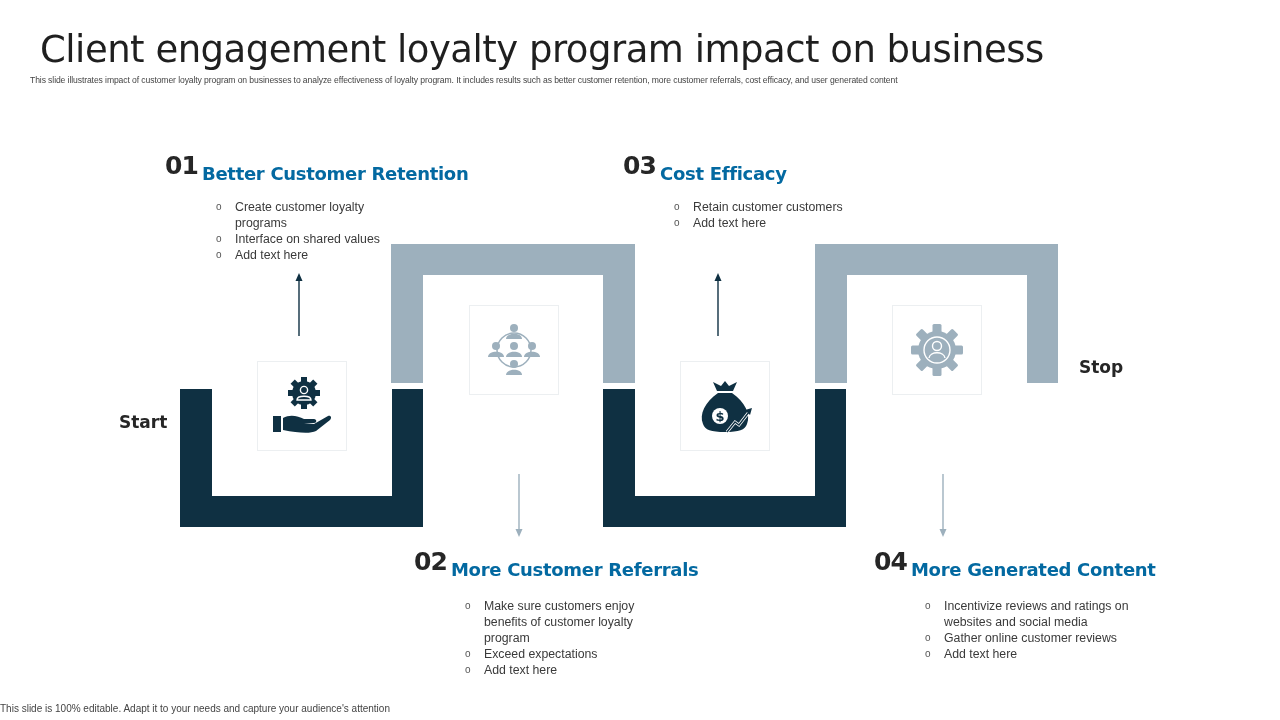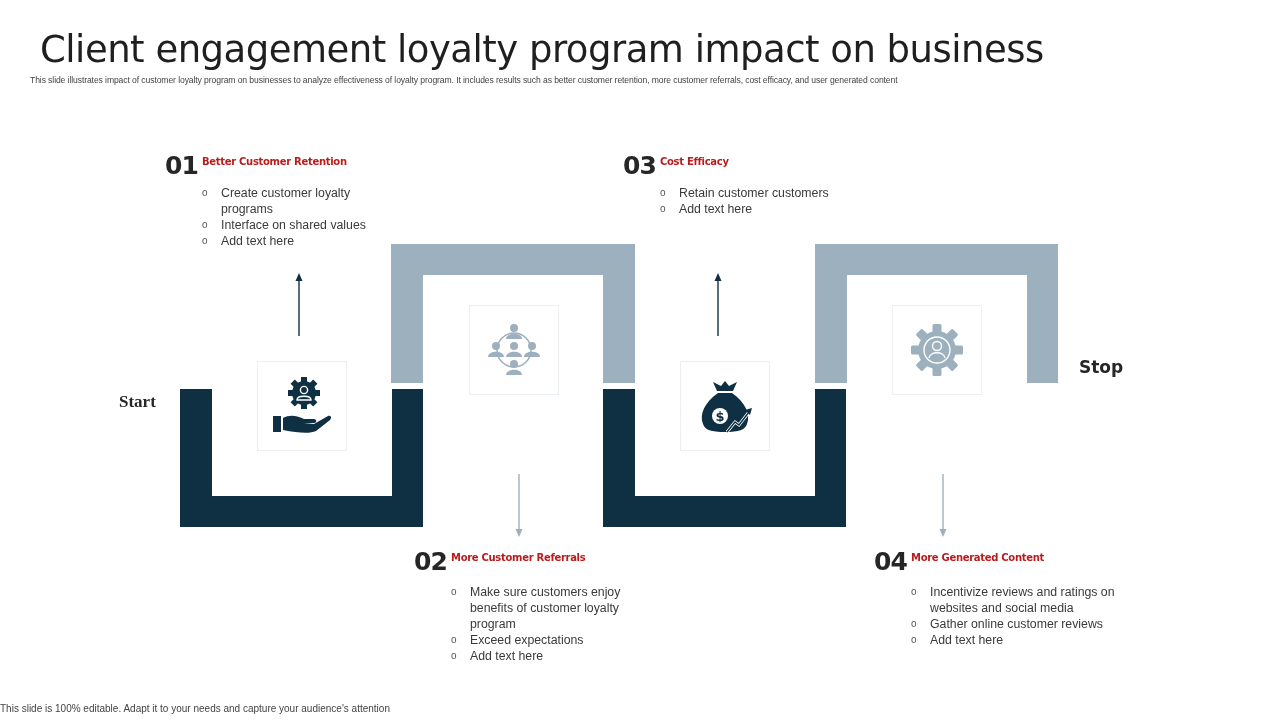--- a/index.html
+++ b/index.html
@@ -8,22 +8,22 @@
   .subtitle { position: absolute; left: 30px; top: 75px; font-size: 8.6px; color: #444; white-space: nowrap; letter-spacing: -0.1px; }
   .footer { position: absolute; left: 0; width: 1280px; top: 703px; text-align: left; font-size: 10px; color: #444; }
   .shape { position: absolute; }
   .dark { background: #0f3042; }
   .light { background: #9db0bd; }
   .white { position: absolute; background: #fff; }
   .iconbox { position: absolute; width: 88px; height: 88px; background: #fff; border: 1px solid #eceff1; display: flex; align-items: center; justify-content: center; }
   .arrow { position: absolute; }
   .step { position: absolute; }
   .step .num { position: absolute; left: 0; top: 0; font-family: "DejaVu Sans", sans-serif; font-weight: bold; font-size: 25px; color: #262626; letter-spacing: -1px; }
-  .step .head { position: absolute; left: 37px; top: 5px; font-family: "DejaVu Sans", sans-serif; font-weight: bold; font-size: 10px; color: #b91c1c; white-space: nowrap; letter-spacing: -0.3px; }
-  .step ul { position: absolute; left: 37px; top: 34px; margin: 0; padding: 0; list-style: none; }
+  .step .head { position: absolute; left: 37px; top: 12px; font-family: "DejaVu Sans", sans-serif; font-weight: bold; font-size: 18px; color: #0369a1; white-space: nowrap; letter-spacing: -0.3px; }
+  .step ul { position: absolute; left: 37px; top: 34px; margin: 14px; padding: 0; list-style: none; }
   .step li { position: relative; padding-left: 19px; font-size: 12.3px; line-height: 16px; color: #3a3a3a; }
   .step li::before { content: "o"; position: absolute; left: 0; top: 0; font-size: 10px; color: #555; }
   .label { position: absolute; font-family: "DejaVu Sans", sans-serif; font-weight: bold; font-size: 17px; color: #262626; }
 </style>
 </head>
 <body>
 
 <h1 class="title">Client engagement loyalty program impact on business</h1>
 <div class="subtitle">This slide illustrates impact of customer loyalty program  on businesses to analyze effectiveness of loyalty program. It includes results such as better customer retention, more customer referrals, cost efficacy, and user generated content</div>
 
@@ -35,21 +35,21 @@
   <div class="shape light" style="left:391px; top:244px; width:244px; height:139px;"></div>
   <div class="white" style="left:423px; top:275px; width:180px; height:108px;"></div>
 
   <div class="shape dark" style="left:603px; top:389px; width:243px; height:138px;"></div>
   <div class="white" style="left:635px; top:389px; width:180px; height:107px;"></div>
 
   <div class="shape light" style="left:815px; top:244px; width:243px; height:139px;"></div>
   <div class="white" style="left:847px; top:275px; width:180px; height:108px;"></div>
 </div>
 
-<div class="label" style="left:119px; top:392px;font-family:Liberation Serif, serif;">Start</div>
+<div class="label" style="left:119px; top:412px;">Start</div>
 <div class="label" style="left:1079px; top:357px;">Stop</div>
 
 <div class="iconbox" style="left:257px; top:361px;">
   <svg width="64" height="60" viewBox="0 0 64 60">
     <g fill="#0f3042">
       <circle cx="34" cy="17" r="12"></circle>
       <g transform="translate(34,17)">
         <rect x="-3" y="-16" width="6" height="6"></rect>
         <rect x="-3" y="10" width="6" height="6"></rect>
         <rect x="-16" y="-3" width="6" height="6"></rect>

